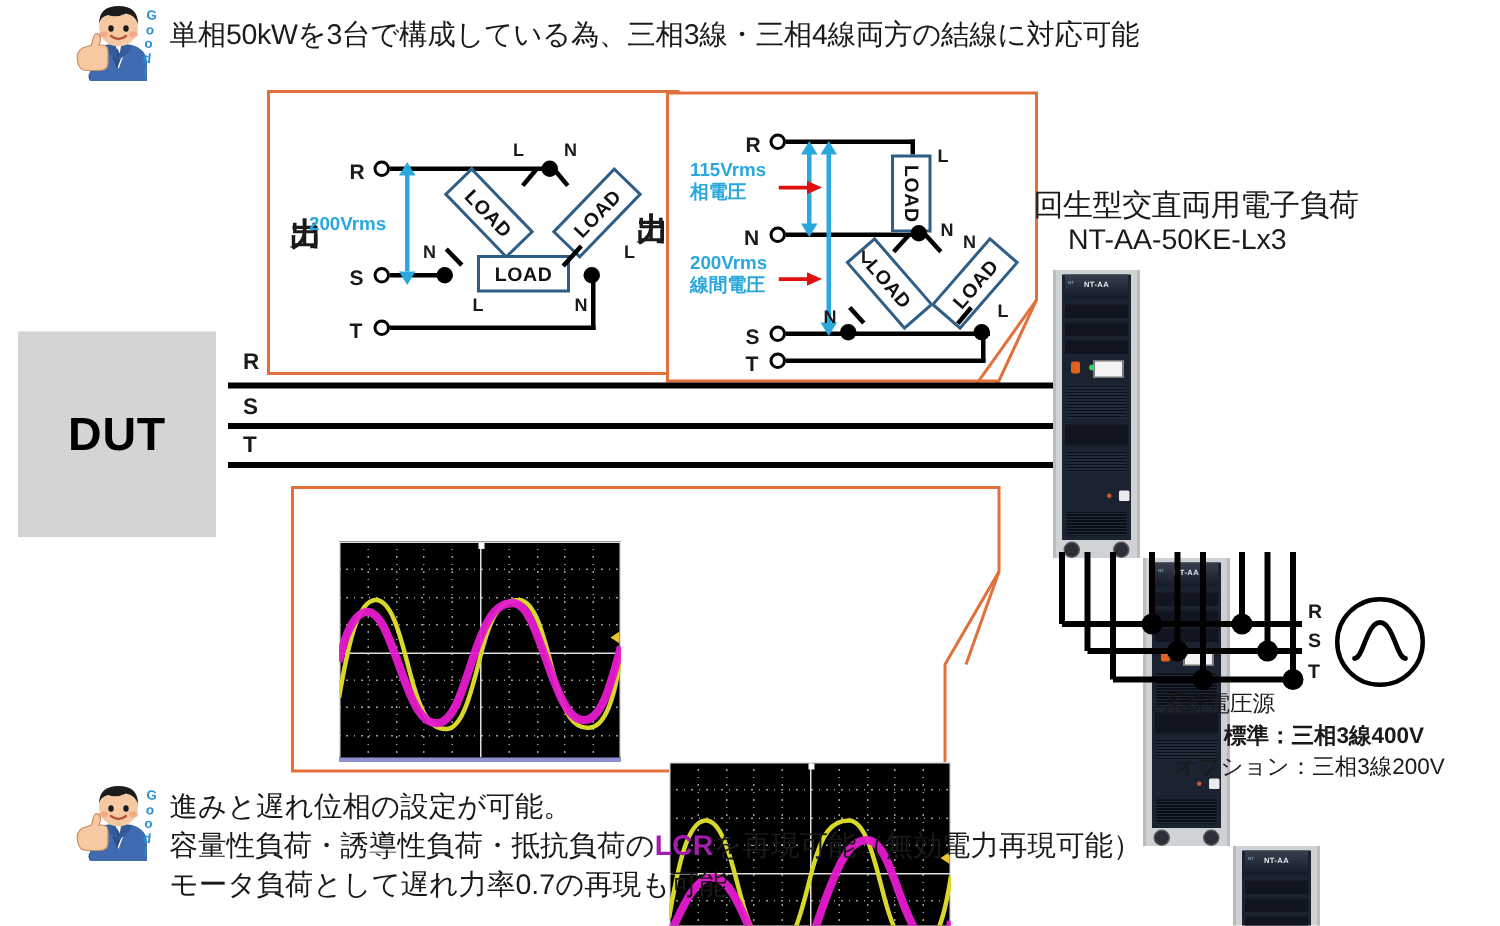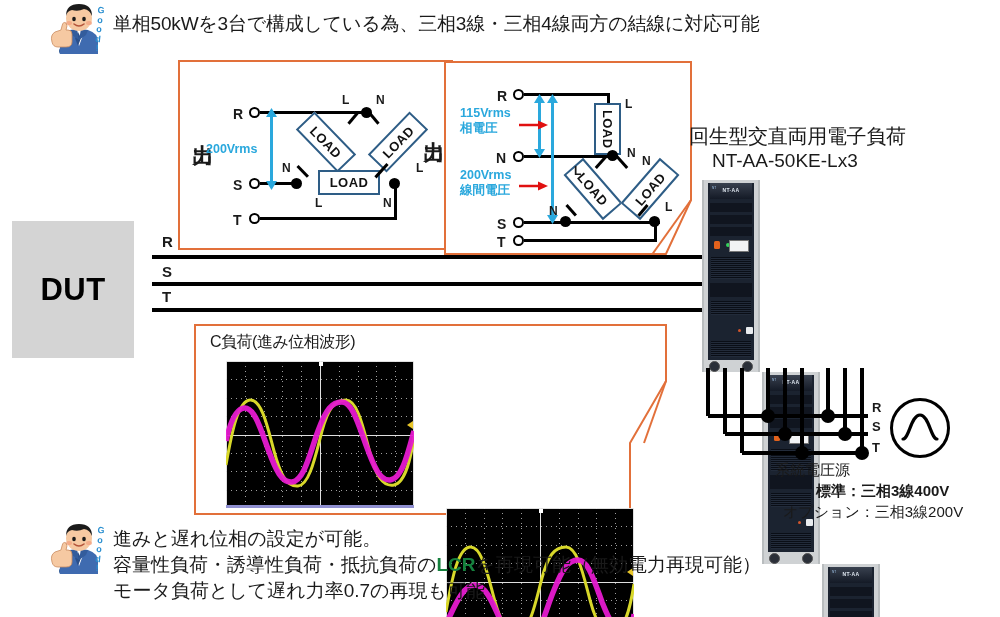--- a/index.html
+++ b/index.html
@@ -18,21 +18,21 @@
     line-height:9.5px;letter-spacing:0px;text-align:center;
     transform:rotate(6deg);
   }
   .good-text span{display:block;}
 
   
   .headline{
     font-size:19px;line-height:26px;letter-spacing:-0.2px;white-space:nowrap;
   }
   .btm-line{font-size:19px;line-height:25px;white-space:nowrap;}
-  .red{color:#15803d;font-weight:bold;}
+  .red{color:#a21caf;font-weight:bold;}
 
   
   .callout{
     border:2px solid #e2703a;background:#ffffff;box-sizing:border-box;
   }
   .callout-title{
     text-align:center;font-size:16px;letter-spacing:-0.5px;white-space:nowrap;
   }
 
   
@@ -250,37 +250,36 @@
   <div class="abs pinlabel" style="left:182px;top:37px;">L</div>
   <div class="abs pinlabel" style="left:184px;top:86px;">N</div>
   <div class="abs pinlabel" style="left:199px;top:94px;">N</div>
   <div class="abs pinlabel" style="left:131px;top:104px;">L</div>
   <div class="abs pinlabel" style="left:106px;top:144px;">N</div>
   <div class="abs pinlabel" style="left:222px;top:140px;">L</div>
 </div>
 <div class="abs vert-jp" style="left:423px;top:125px;">出力</div>
 
 <div class="abs v2x" style="left:20px;top:197px;">V2Xシステム</div>
-<div class="abs dut" style="left:12px;top:221px;width:122px;height:137px;">DUT</div>
+<div class="abs dut" style="left:12px;top:221px;width:132px;height:137px;">DUT</div>
 
 <div class="abs termlabel" style="left:162px;top:233px;font-size:15px;">R</div>
 <div class="abs termlabel" style="left:162px;top:263px;font-size:15px;">S</div>
 <div class="abs termlabel" style="left:162px;top:288px;font-size:15px;">T</div>
 
 <div class="abs wire" style="left:152px;top:255px;width:580px;height:4px;"></div>
 <div class="abs wire" style="left:152px;top:282px;width:580px;height:4px;"></div>
 <div class="abs wire" style="left:152px;top:308px;width:580px;height:4px;"></div>
 
 <div class="abs" style="left:193px;top:323px;width:475px;height:193px;">
   <svg class="abs" style="left:0;top:0;" width="475" height="193">
     <path d="M2 2 H473 V2 L473 58 L441 2" fill="none" stroke="none"></path>
     <path d="M2 2 H473 V58 L437 120 L437 191 H2 Z" fill="#ffffff" stroke="#e2703a" stroke-width="2"></path>
     <path d="M473 58 L451 120" stroke="#e2703a" stroke-width="2" fill="none"></path>
   </svg>
-  <div class="abs scope-title" style="left:17px;top:9px;">C負荷(進み位相波形)</div>
 
   <div class="abs scope" style="left:33px;top:38px;width:188px;height:147px;">
     <div class="gv gedge" style="left:0"></div>
     <div class="gv" style="left:18.8px"></div>
       <div class="gv" style="left:37.6px"></div>
     <div class="gv" style="left:56.4px"></div>
       <div class="gv" style="left:75.2px"></div>
     <div class="gv gedge" style="left:94px"></div>
     <div class="gv" style="left:112.8px"></div>
       <div class="gv" style="left:131.6px"></div>

